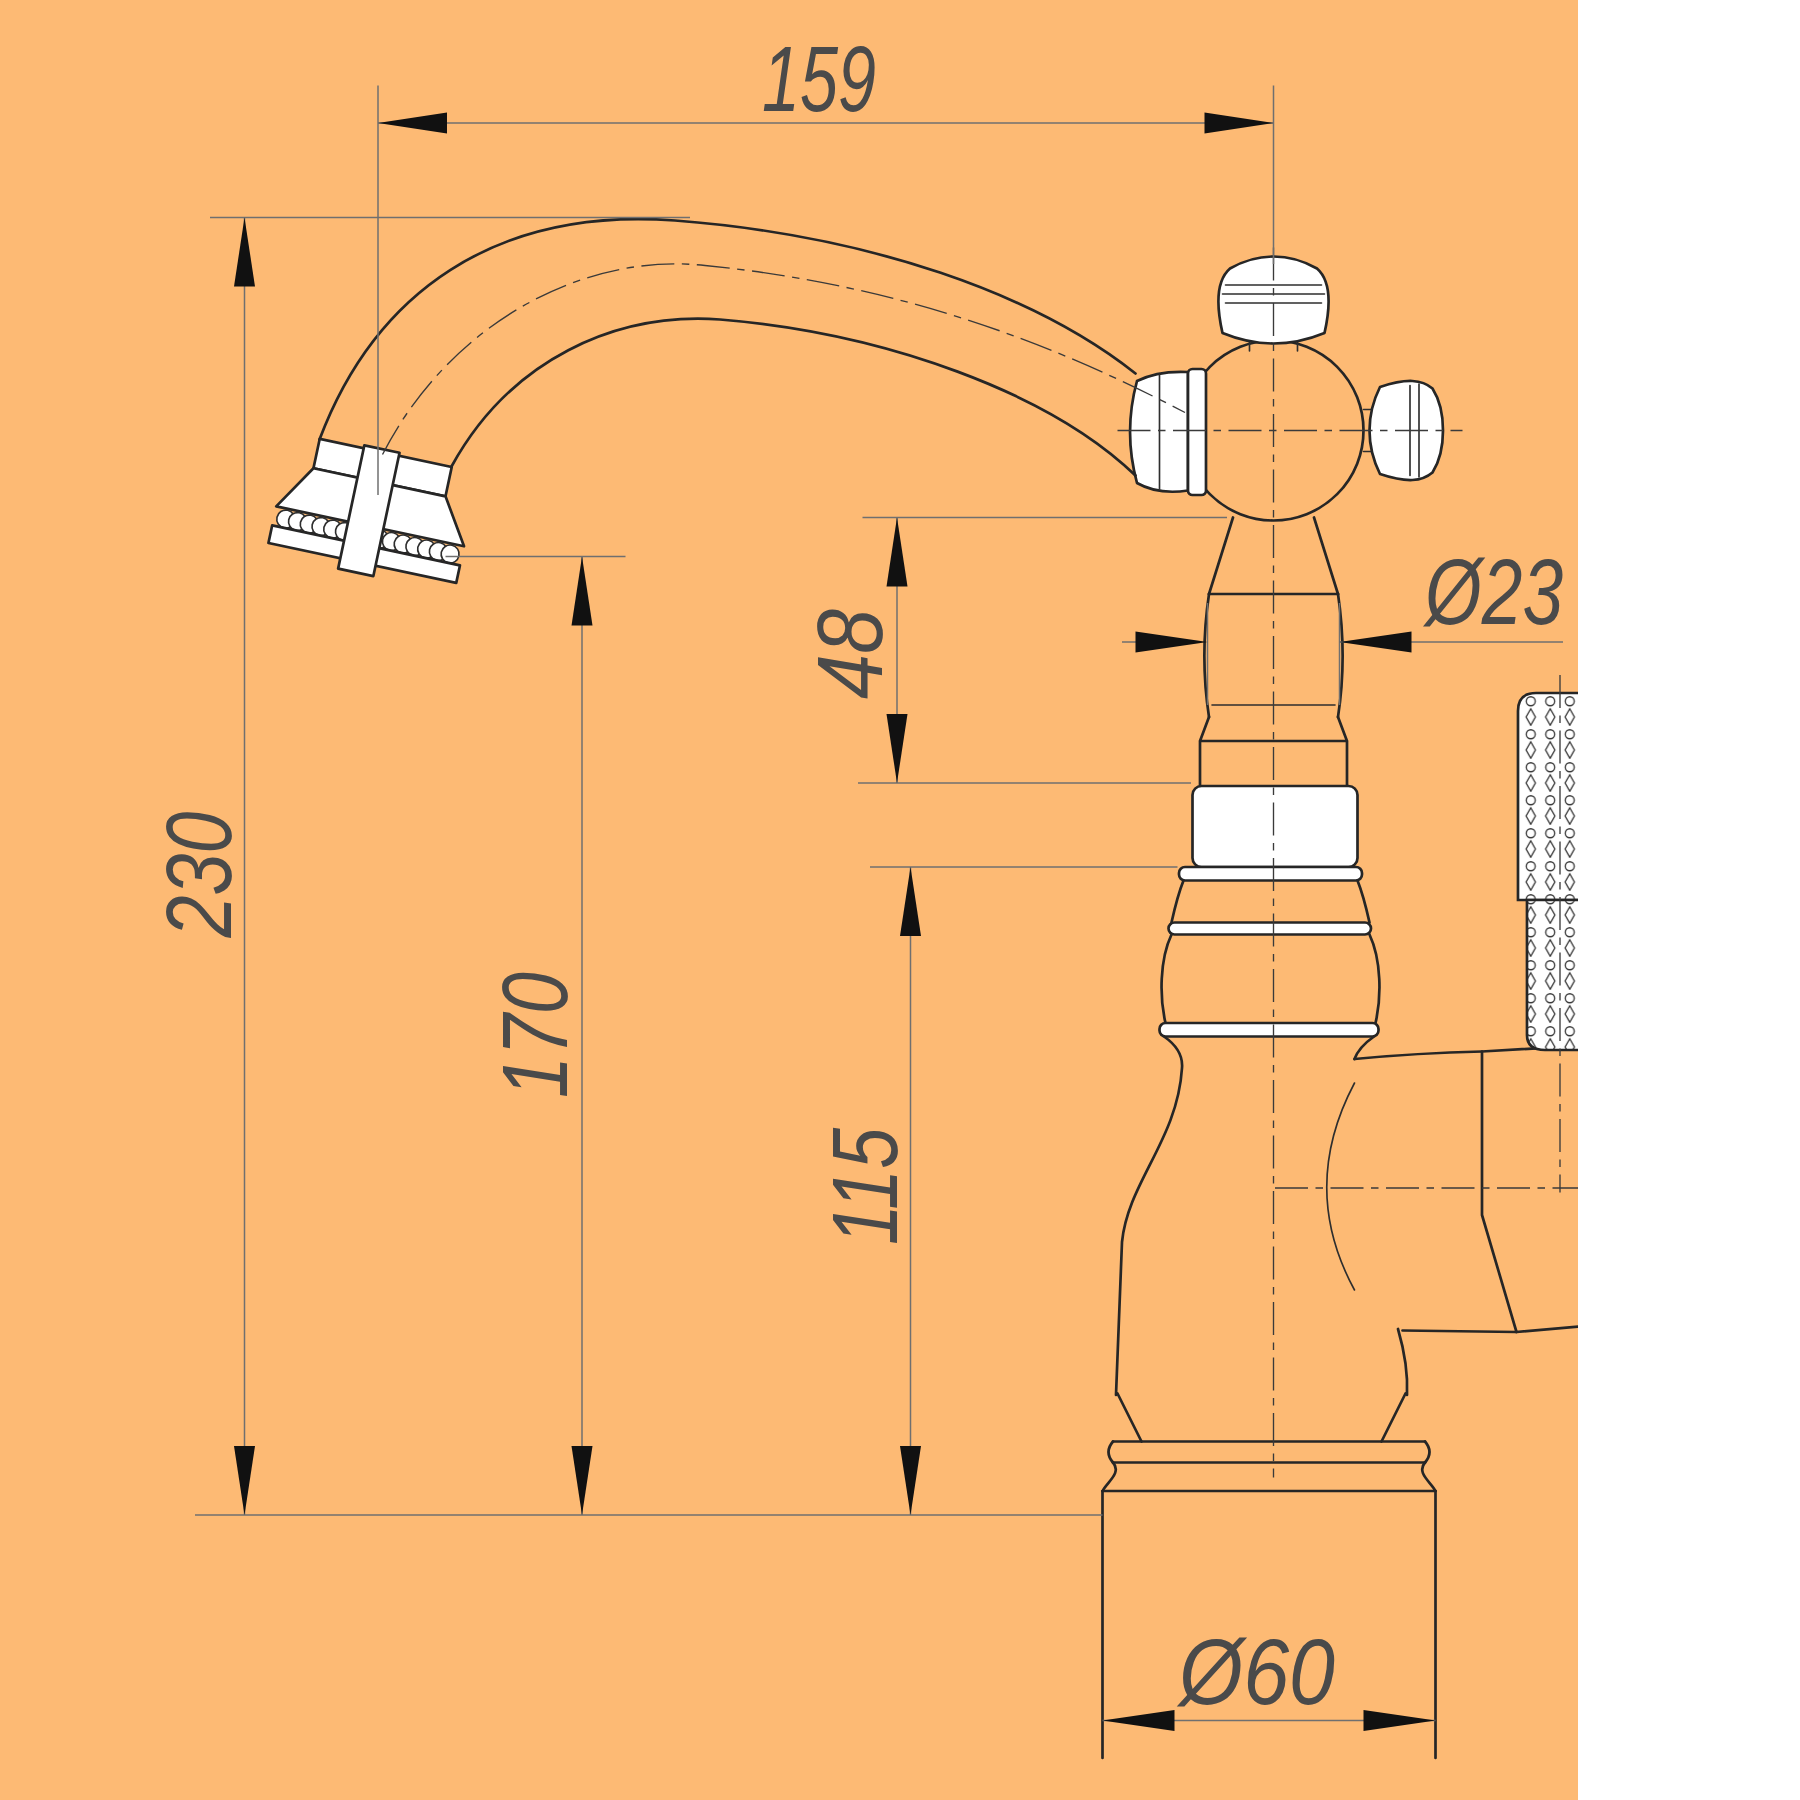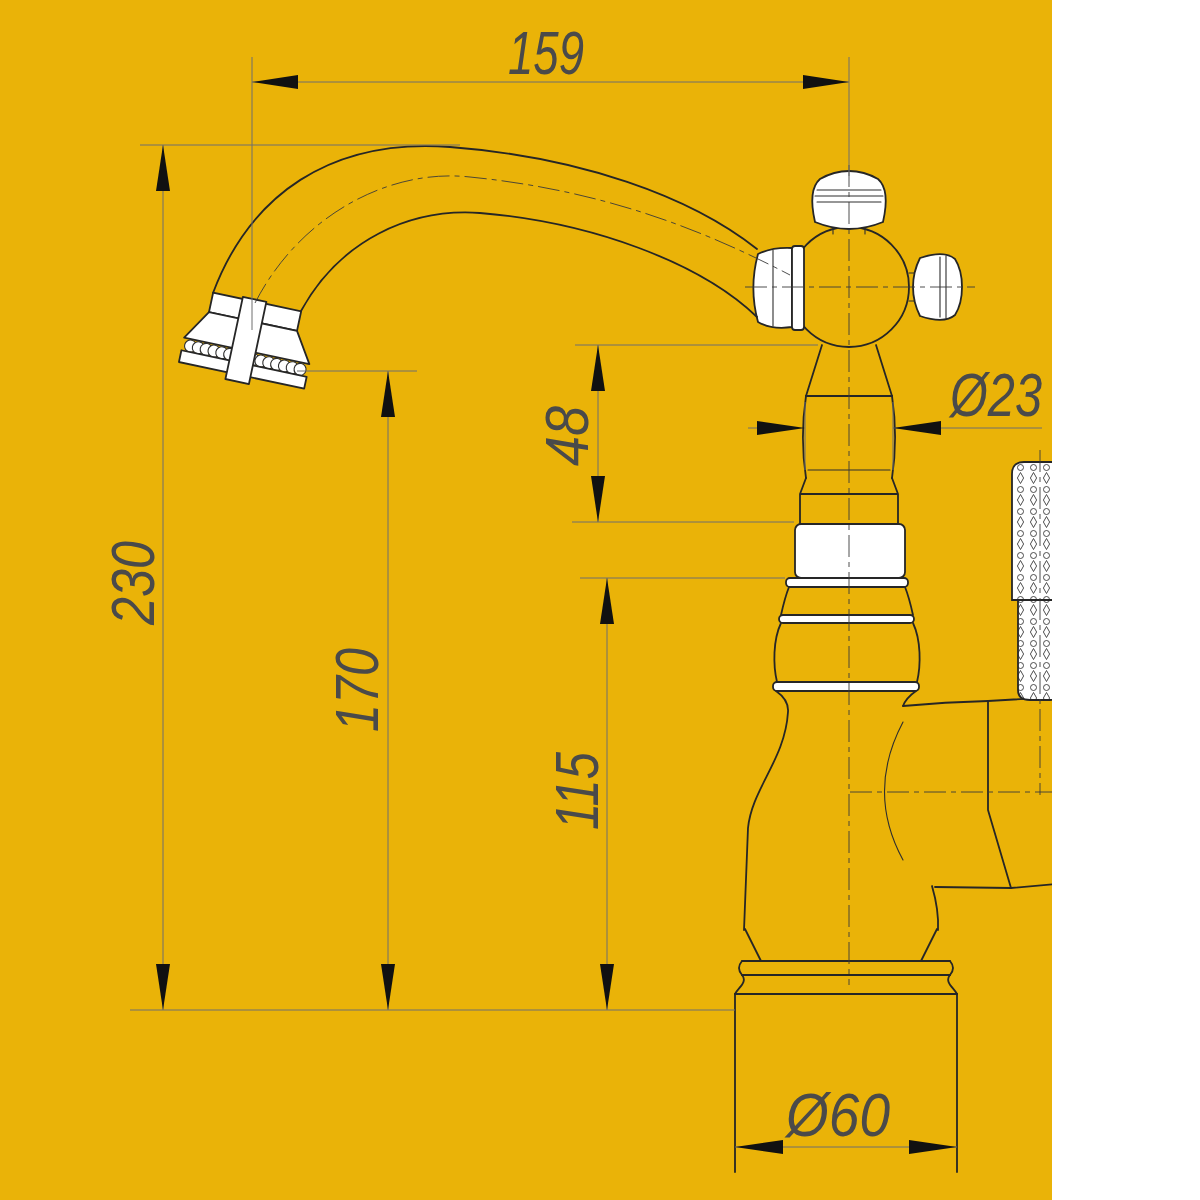--- a/index.html
+++ b/index.html
@@ -1,16 +1,16 @@
 <!DOCTYPE html>
 <html><head>
 <meta charset="utf-8">
 <style>
   html,body{margin:0;padding:0;background:#fff;}
-  .stage{position:relative;width:1052px;height:1200px;background:#eab308;overflow:hidden;
+  .stage{position:relative;width:1052px;height:1200px;background:#fdba74;overflow:hidden;
          font-family:"Liberation Sans", sans-serif;}
   svg{display:block}
   
   .obj{fill:none;stroke:#262626;stroke-width:1.8;stroke-linecap:round;stroke-linejoin:round;}
   .objf{fill:#ffffff;stroke:#262626;stroke-width:1.8;stroke-linejoin:round;}
   .thin{fill:none;stroke:#2e2e2e;stroke-width:1.1;stroke-linecap:round;}
   .bead{fill:#ffffff;stroke:#2e2e2e;stroke-width:1.1;}
   
   .dim{fill:none;stroke:#6f6f6f;stroke-width:1;}
   .arr{fill:#111111;stroke:none;}

